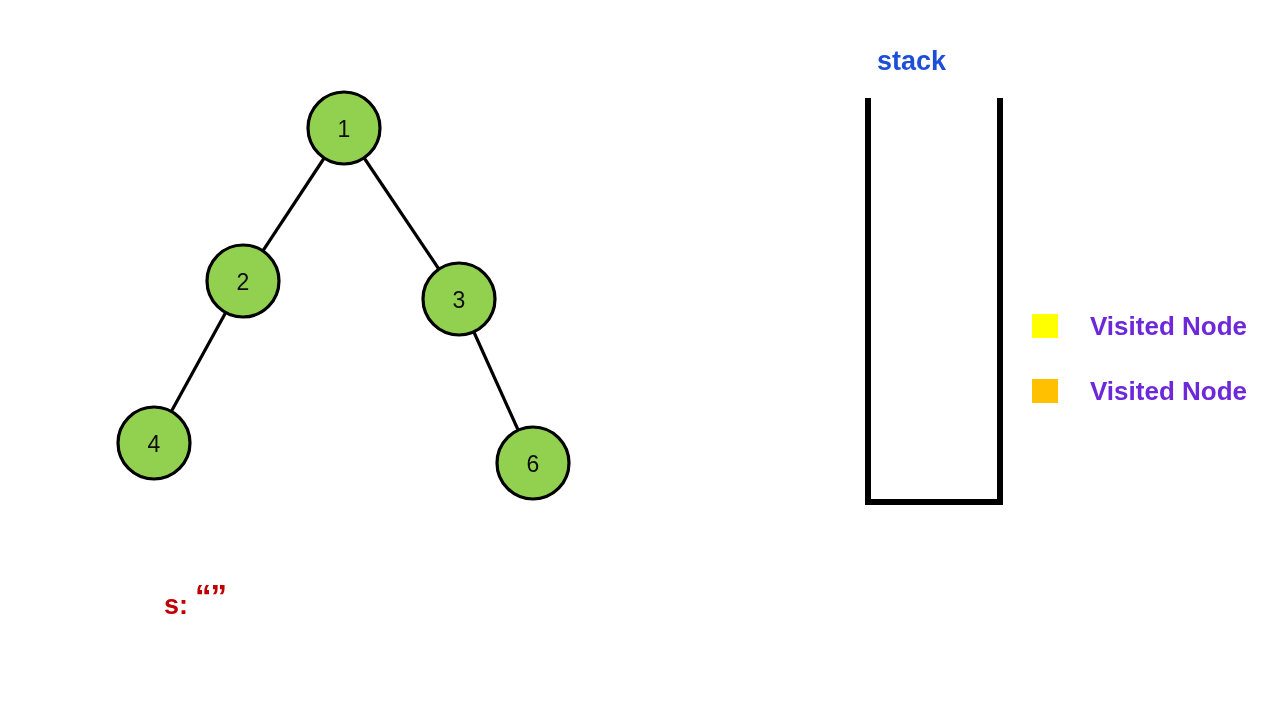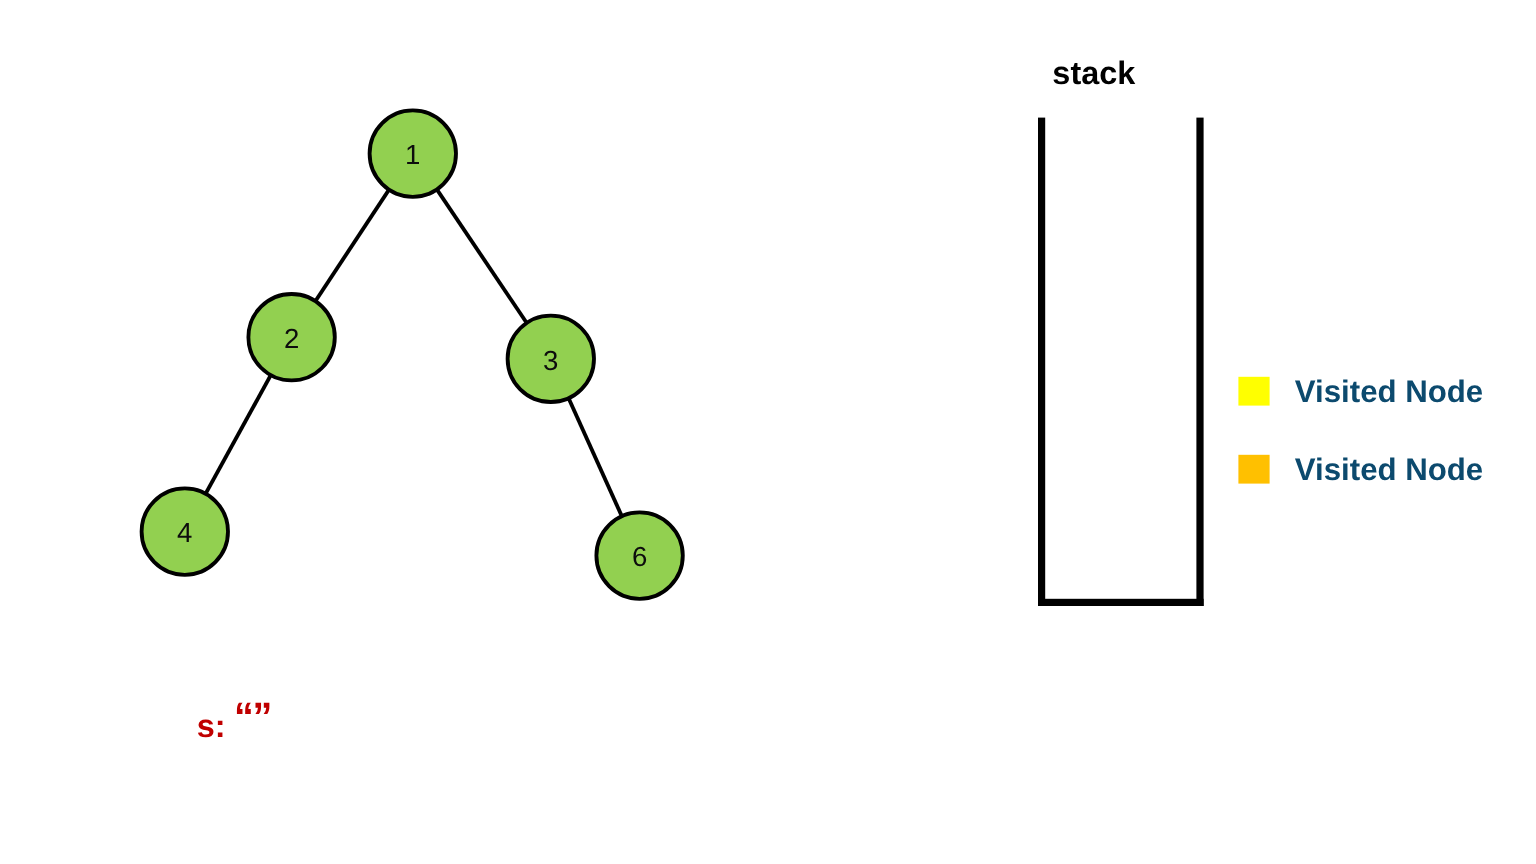--- a/index.html
+++ b/index.html
@@ -78,21 +78,21 @@
     top: 48px;
     width: 230px;
     height: 470px;
   }
   #stack-title {
     position: absolute;
     left: 0;
     top: 0;
     width: 183px;
     text-align: center;
-    color: #000000;
+    color: #1d4ed8;
     font-weight: bold;
     font-size: 27px;
     line-height: 1;
     font-family: "Liberation Sans", sans-serif;
   }
   #stack-container {
     position: absolute;
     left: 45px;
     top: 50px;
     width: 138px;
@@ -125,24 +125,24 @@
     align-items: center;
     height: 28px;
   }
   .legend-row + .legend-row { margin-top: 37px; }
   .legend-swatch {
     width: 26px;
     height: 24px;
     flex: 0 0 auto;
   }
   .legend-label {
-    margin-left: 21px;
+    margin-left: 32px;
     font-size: 26px;
     font-weight: bold;
-    color: #0c4a6e;
+    color: #6d28d9;
     white-space: nowrap;
     line-height: 1;
     font-family: "Liberation Sans", sans-serif;
     text-align: center;
   }
 </style>
 </head>
 <body>
 
 <svg id="graph-canvas" viewBox="0 0 700 560" width="700" height="560">

